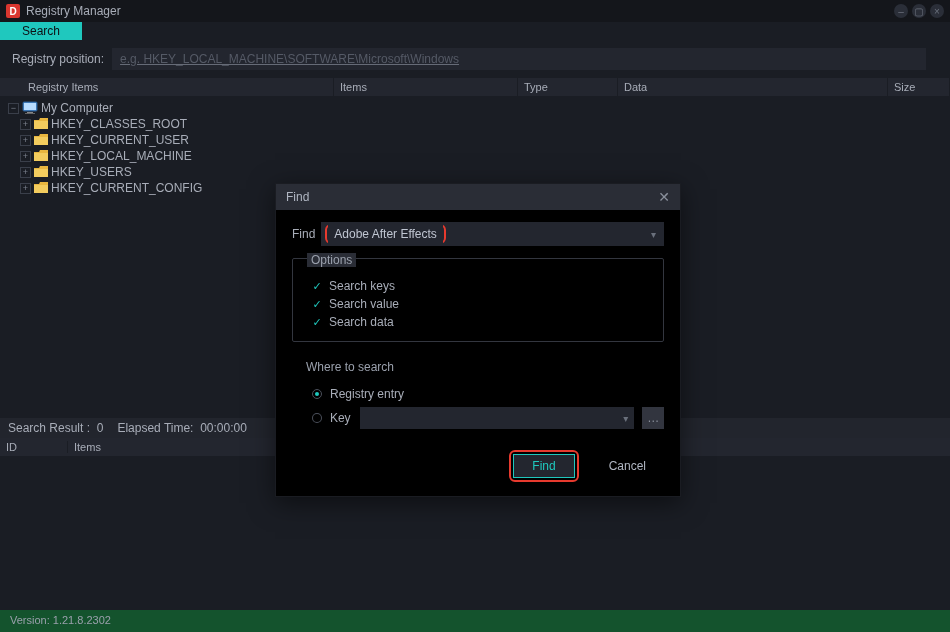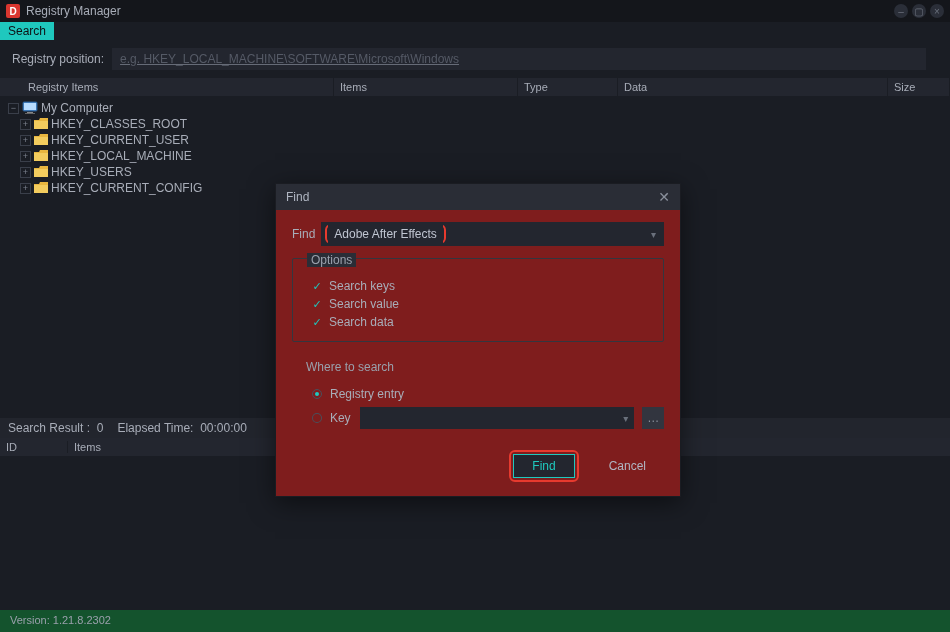--- a/index.html
+++ b/index.html
@@ -35,21 +35,21 @@
   border-radius: 50%;
   background: #2a2e38;
   color: #6a707c;
   display: flex; align-items: center; justify-content: center;
   font-size: 10px;
   cursor: pointer;
 }
 .search-tab {
   background: #1fc8be;
   color: #0e1014;
-  padding: 2px 8px;
+  padding: 2px 22px;
   display: inline-block;
   font-size: 12px;
   margin: 0;
   border: none;
 }
 .position-bar {
   display: flex;
   align-items: center;
   padding: 8px 24px 8px 12px;
   gap: 8px;
@@ -150,21 +150,21 @@
   padding: 4px 10px;
   font-size: 11px;
 }
 
 
 .dialog {
   position: absolute;
   left: 275px;
   top: 183px;
   width: 406px;
-  background: #7f1d1d;
+  background: #000000;
   border: 1px solid #1a1c22;
   box-shadow: 0 6px 24px rgba(0,0,0,.5);
 }
 .dlg-title {
   height: 26px;
   background: #2a2d36;
   display: flex;
   align-items: center;
   justify-content: space-between;
   padding: 0 10px;

